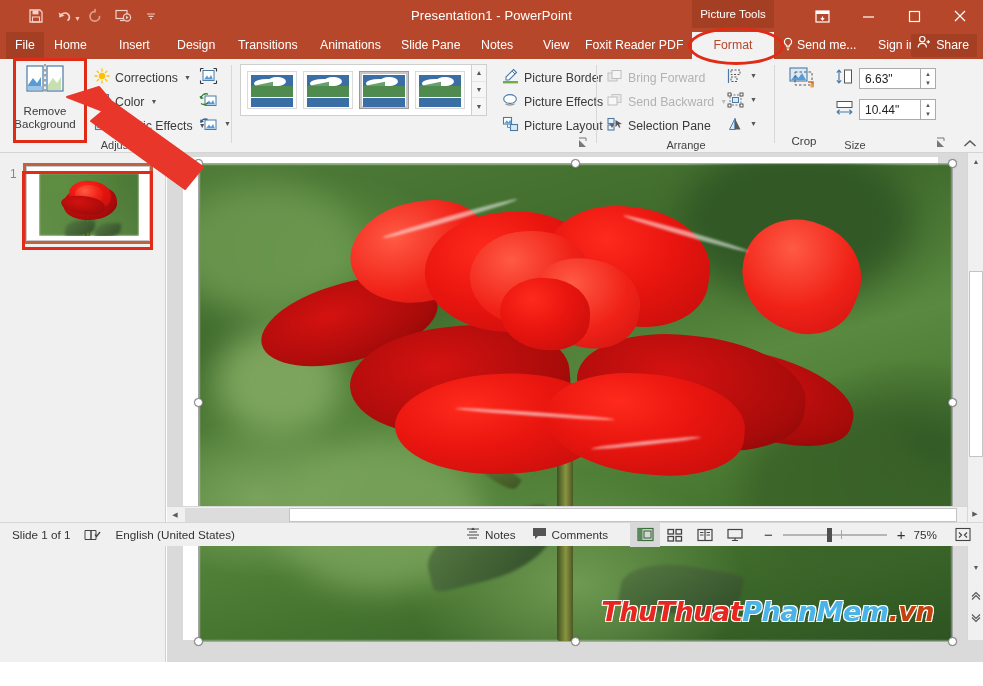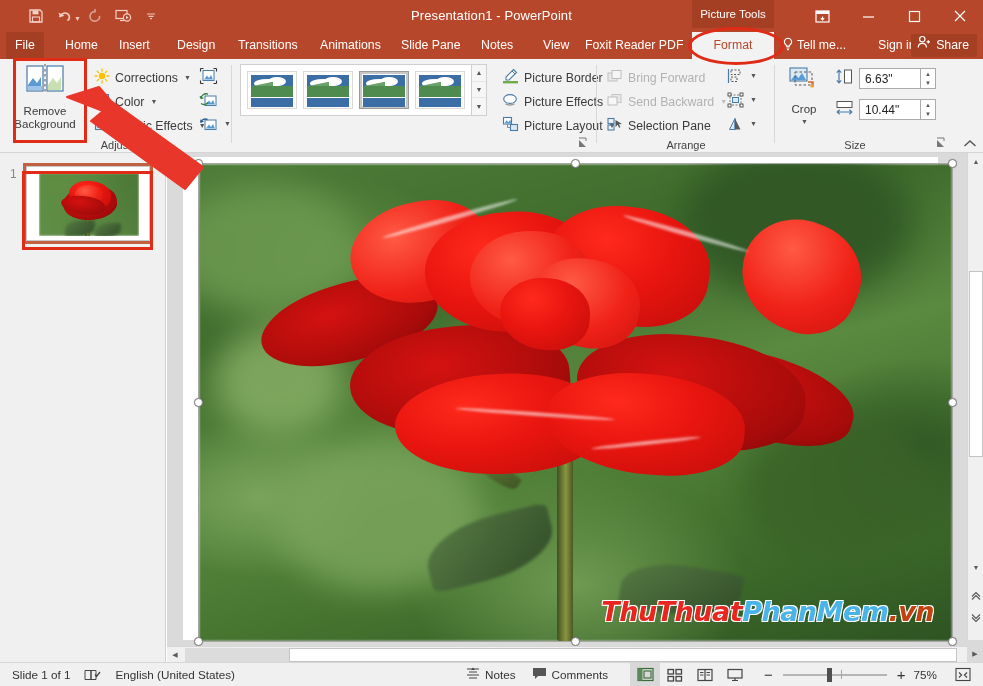--- a/index.html
+++ b/index.html
@@ -2,21 +2,21 @@
 <html><head>
 <meta charset="utf-8">
 <style>
   * { box-sizing: border-box; margin: 0; padding: 0; }
   html, body {
     width: 983px; height: 686px;
     overflow: hidden;
     font-family: "Liberation Sans", sans-serif;
     background: #fff;
   }
-  #app { position: relative; width: 983px; height: 686px; }
+  #app { position: relative; width: 983px; height: 546px; }
 
   
   .titlebar {
     position: absolute; top: 0; left: 0; width: 983px; height: 32px;
     background: #b7472a;
   }
   .qat { position: absolute; top: 0; left: 22px; height: 32px; display: flex; align-items: center; gap: 0; }
   .qat-btn {
     width: 28px; height: 28px; display: flex; align-items: center; justify-content: center;
     color: #f3cfc6; cursor: pointer;
@@ -355,38 +355,38 @@
       <div class="wc">
         <svg width="14" height="14" viewBox="0 0 14 14">
             <path d="M2 2l10 10M12 2L2 12" stroke="#fff" stroke-width="1.3"></path>
           </svg>
       </div>
     </div>
   </div>
 
   <div class="tabstrip">
     <div class="tab file" style="left:6px;">File</div>
-    <div class="tab" style="left:56px;">Home</div>
+    <div class="tab" style="left:45px;">Home</div>
     <div class="tab" style="left:110px;">Insert</div>
     <div class="tab" style="left:168px;">Design</div>
     <div class="tab" style="left:229px;">Transitions</div>
     <div class="tab" style="left:311px;">Animations</div>
     <div class="tab" style="left:392px;">Slide Pane</div>
     <div class="tab" style="left:472px;">Notes</div>
     <div class="tab" style="left:534px;">View</div>
     <div class="tab" style="left:576px;">Foxit Reader PDF</div>
     <div class="tab active" style="left:692px;width:82px;text-align:center;padding:0;">Format</div>
 
     <div class="tellme" style="left:782px;">
       <span class="bulb">
         <svg width="12" height="14" viewBox="0 0 12 14">
             <path d="M6 1.2a3.6 3.6 0 0 0-2.1 6.5c.5.4.7.9.7 1.4h2.8c0-.5.2-1 .7-1.4A3.6 3.6 0 0 0 6 1.2z" fill="none" stroke="#fff" stroke-width="1.1"></path>
             <path d="M4.6 11h2.8M5.1 12.6h1.8" stroke="#fff" stroke-width="1.1"></path>
           </svg>
-      </span><span>Tell me...</span>
+      </span><span>Send me...</span>
     </div>
     <div class="signin" style="left:878px;">Sign in</div>
     <div class="sharebtn">
       <span>
         <svg width="15" height="14" viewBox="0 0 15 14">
             <circle cx="5.3" cy="4.2" r="2.7" fill="none" stroke="#fff" stroke-width="1.2"></circle>
             <path d="M1.2 12.4c0-2.5 1.8-4.1 4.1-4.1s4.1 1.6 4.1 4.1" fill="none" stroke="#fff" stroke-width="1.2"></path>
             <path d="M11.3 5.2v3.4M9.6 6.9h3.4" stroke="#fff" stroke-width="1.2"></path>
           </svg>
       </span>
@@ -633,21 +633,21 @@
           </svg>
         <span class="caret">▼</span>
       </div>
 
       <div class="grp-label">Arrange</div>
       <div class="grp-sep" style="left:177px;"></div>
     </div>
 
     <div class="grp" style="left:775px;width:208px;">
 
-      <div class="bigbtn" style="left:4px;width:50px;top:6px;">
+      <div class="bigbtn" style="left:4px;width:50px;top:6px;gap:32px;">
         <span>
           <svg width="40" height="30" viewBox="0 0 40 30">
             <rect x="6" y="3" width="17" height="13" fill="#dbe9f5" stroke="#4a7ba7" stroke-width="1.1"></rect>
             <path d="M7 15l4.5-5.5 3 3.5 3.5-5 4 7z" fill="#5b9bd5"></path>
             <rect x="11" y="7" width="17" height="13" fill="none" stroke="#555" stroke-width="1" stroke-dasharray="2.5 2"></rect>
             <path d="M24 17h5v5" fill="none" stroke="#d06a2a" stroke-width="1.4"></path>
             <path d="M26.5 19.5h3v3h-3z" fill="#e8a33d"></path>
           </svg>
         </span>
         <span class="lbl">Crop</span>

